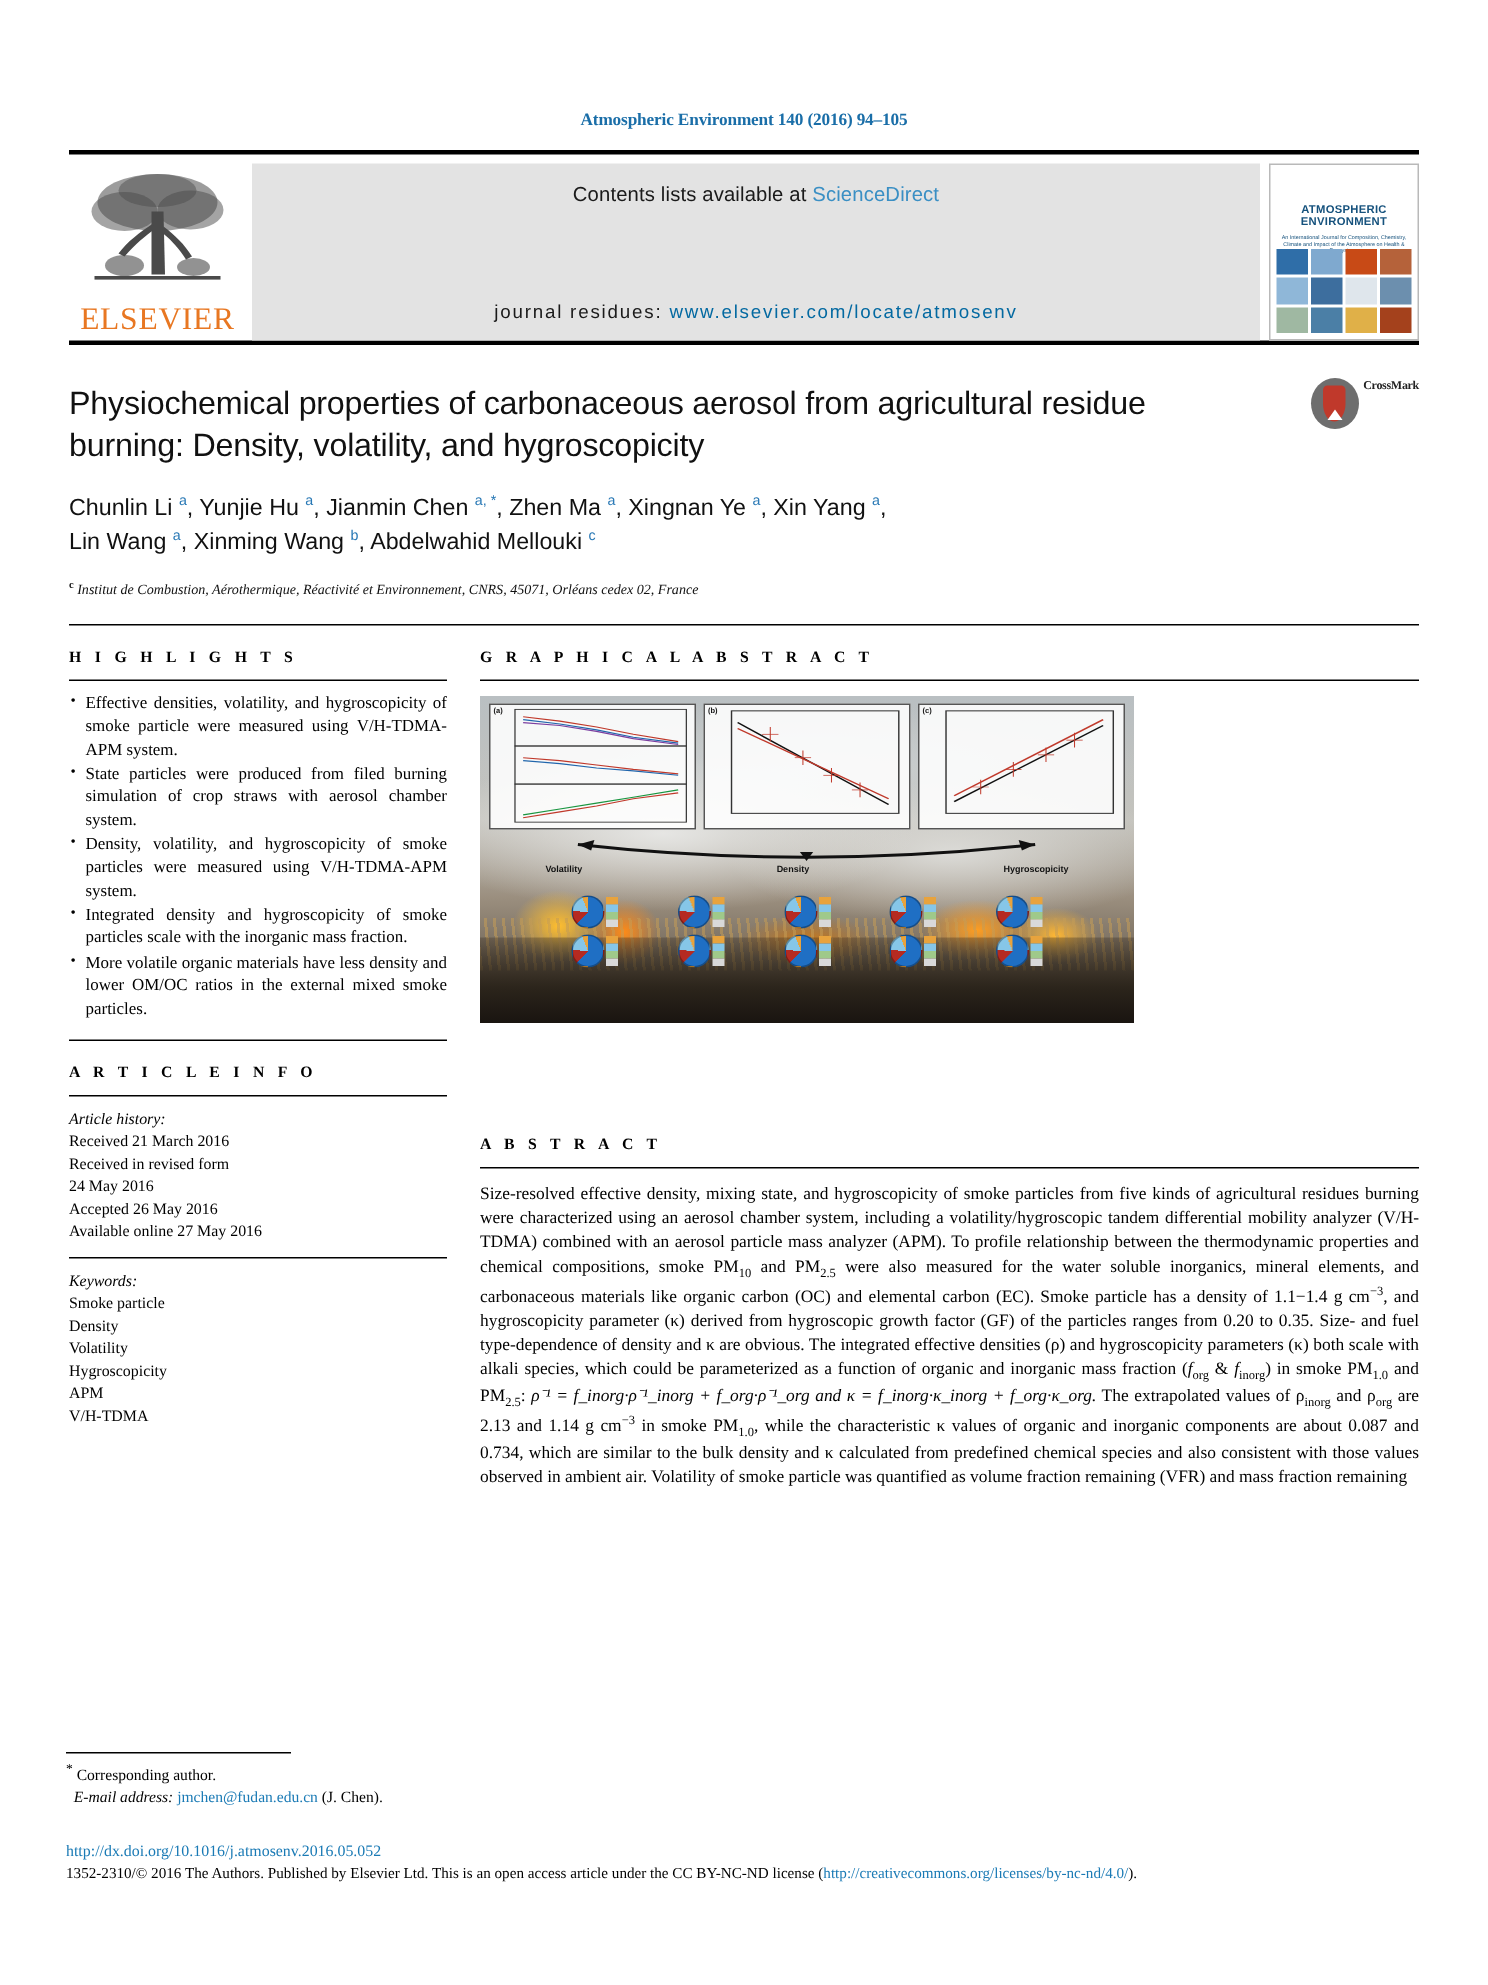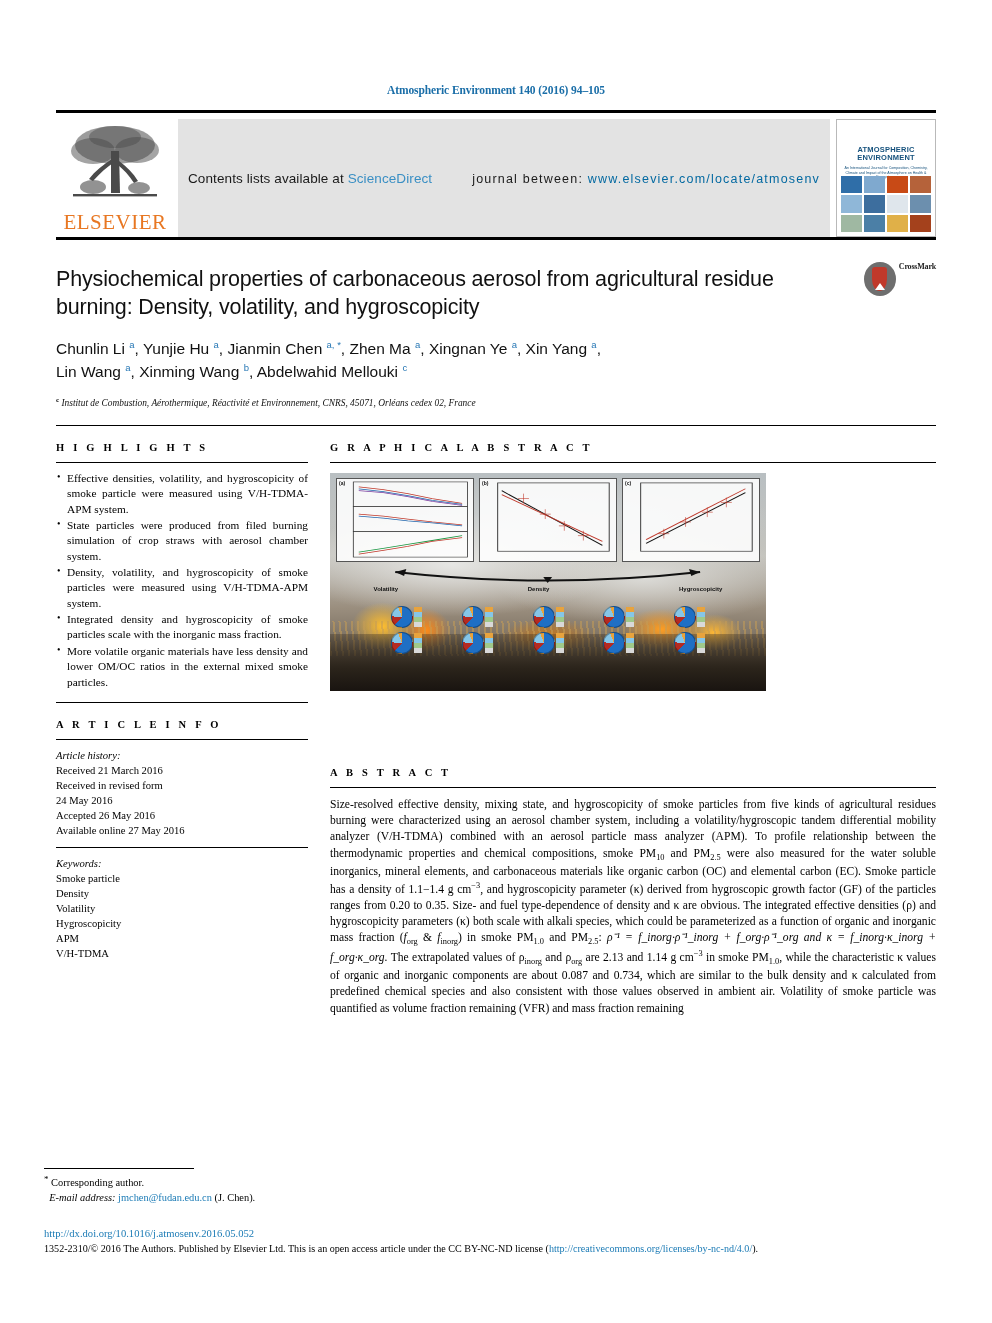--- a/index.html
+++ b/index.html
@@ -5,21 +5,21 @@
   * { box-sizing: border-box; }
   html, body { margin:0; padding:0; }
   body {
     width: 992px; height: 1323px;
     background: #ffffff;
     font-family: "Liberation Serif", serif;
     color: #000;
     position: relative;
     overflow: hidden;
   }
-  .page { position:relative; width:992px; height:1323px; padding:12px; }
+  .page { position:relative; width:992px; height:1323px; padding:2px; }
 
   
   .runhead {
     text-align:center;
     font-family:"Liberation Serif", serif;
     font-weight:bold;
     font-size:11.5px;
     color:#1a6ea8;
     letter-spacing:-0.1px;
     padding-top:72px;
@@ -45,21 +45,21 @@
     font-size:21px;
     letter-spacing:0.5px;
     color:#E87722;
     font-weight:400;
     line-height:1;
     margin-top:1px;
   }
   .masthead-center {
     flex:1 1 auto;
     background:#e3e3e3;
-    display:flex; flex-direction:row;
+    display:flex; flex-direction:column;
     align-items:center; justify-content:space-between;
     padding: 13px 10px 12px 10px;
     margin-left:4px;
     position:relative;
     gap:36px;
   }
   .contents-line {
     font-family:"Liberation Sans", sans-serif;
     font-size:13.5px;
     color:#1a1a1a;
@@ -381,21 +381,21 @@
         </g>
       </svg>
       <div class="elsevier-word">ELSEVIER</div>
     </div>
 
     <div class="masthead-center">
       <div class="contents-line">
         <span>Contents lists available at </span><a href="#">ScienceDirect</a>
       </div>
       <div class="homepage-line">
-        <span>journal between: </span><span class="url">www.elsevier.com/locate/atmosenv</span>
+        <span>journal residues: </span><span class="url">www.elsevier.com/locate/atmosenv</span>
       </div>
     </div>
 
     <div class="cover-thumb">
       <div class="cover-inner">
         <div class="cover-title">
           <div>ATMOSPHERIC</div>
           <div>ENVIRONMENT</div>
         </div>
         <div class="cover-sub">An International Journal for Composition, Chemistry, Climate and Impact of the Atmosphere on Health &amp; Ecosystems</div>

